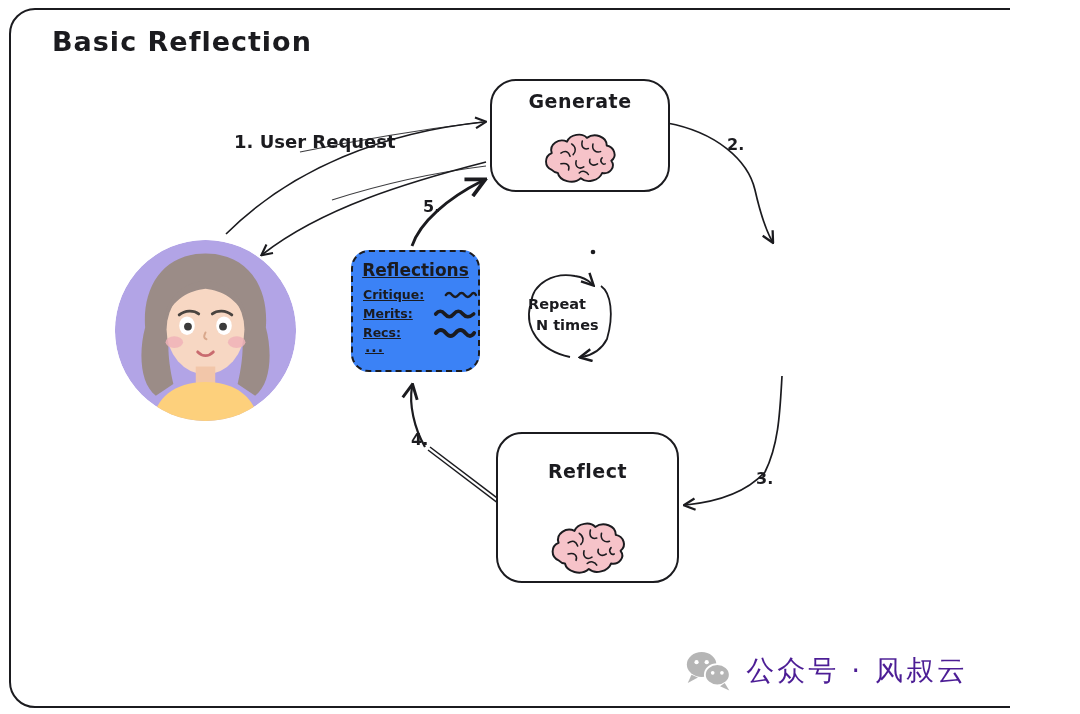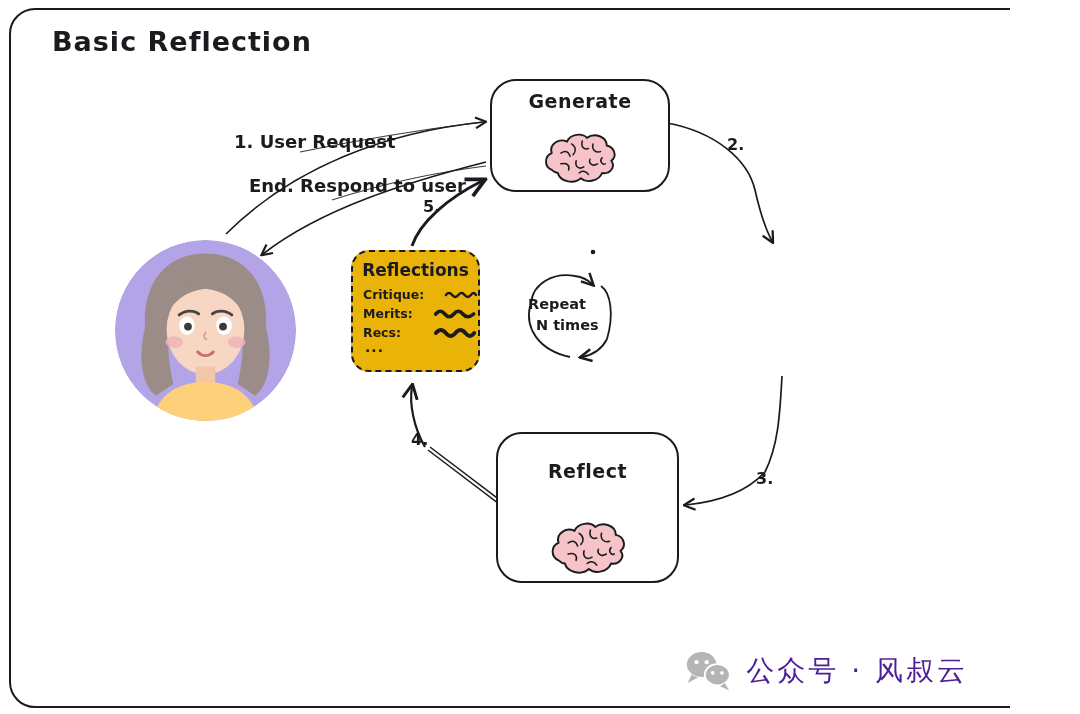--- a/index.html
+++ b/index.html
@@ -2,21 +2,21 @@
 <html><head>
 <meta charset="utf-8">
 <style>
   html,body{margin:0;padding:0;background:#ffffff;}
   body{width:1080px;height:714px;font-family:"DejaVu Sans",sans-serif;color:#1b1b1f;}
   .canvas{position:relative;width:1010px;height:714px;overflow:hidden;}
   .frame{position:absolute;left:9px;top:8px;width:1060px;height:696px;border:2.5px solid #1b1b1f;border-radius:26px;background:#ffffff;}
   .page-title{position:absolute;left:52px;top:26px;font-size:27px;font-weight:600;letter-spacing:1px;}
   .node{position:absolute;background:#fff;border:2.5px solid #1b1b1f;border-radius:26px;display:flex;flex-direction:column;align-items:center;justify-content:space-between;}
   .node-label{font-size:19px;font-weight:600;letter-spacing:.5px;}
-  .dashed-box{position:absolute;background:#eab308;border:2px dashed #1b1b1f;border-radius:18px;box-sizing:border-box;}
+  .dashed-box{position:absolute;background:#3b82f6;border:2px dashed #1b1b1f;border-radius:18px;box-sizing:border-box;text-decoration:underline;}
   .edge-label{position:absolute;font-size:18px;font-weight:700;white-space:nowrap;}
   .num-label{position:absolute;font-size:16px;font-weight:700;}
   .arrows{position:absolute;left:0;top:0;pointer-events:none;}
   .loop-text{position:absolute;left:528px;top:294px;width:84px;font-size:14.5px;font-weight:700;line-height:1.45;}
   .refl-row{display:flex;align-items:center;gap:20px;padding:0 0 0 10px;height:19px;}
   .refl-row .lbl{font-size:12.5px;font-weight:600;white-space:nowrap;}
   .refl-ellipsis{padding-left:12px;font-size:14px;font-weight:700;letter-spacing:1px;line-height:10px;}
   .ir-title{text-align:center;font-size:15px;font-weight:600;margin-top:10px;}
   .ir-lines{display:flex;flex-direction:column;align-items:center;gap:7px;margin-top:8px;}
   .watermark{position:absolute;right:42px;bottom:22px;display:flex;align-items:center;gap:13px;}
@@ -154,21 +154,20 @@
     </div>
   </div>
 
 
   <div class="loop-text">
     <div>Repeat</div>
     <div style="padding-left:8px;">N times</div>
   </div>
 
   <div class="edge-label" style="left:234px;top:131px;">1. User Request</div>
-  <div class="edge-label" style="left:249px;top:175px;">End. Respond to user</div>
   <div class="num-label" style="left:727px;top:135px;">2.</div>
   <div class="num-label" style="left:756px;top:469px;">3.</div>
   <div class="num-label" style="left:411px;top:430px;">4.</div>
   <div class="num-label" style="left:423px;top:197px;">5.</div>
 
   <div class="watermark">
     <svg width="48" height="42" viewBox="0 0 52 44">
       <ellipse cx="18" cy="15" rx="16" ry="13.5" fill="#b5b5b5"></ellipse>
       <polygon points="7,26 3,35 14,29" fill="#b5b5b5"></polygon>
       <circle cx="12.5" cy="12.5" r="2.3" fill="#ffffff"></circle>

